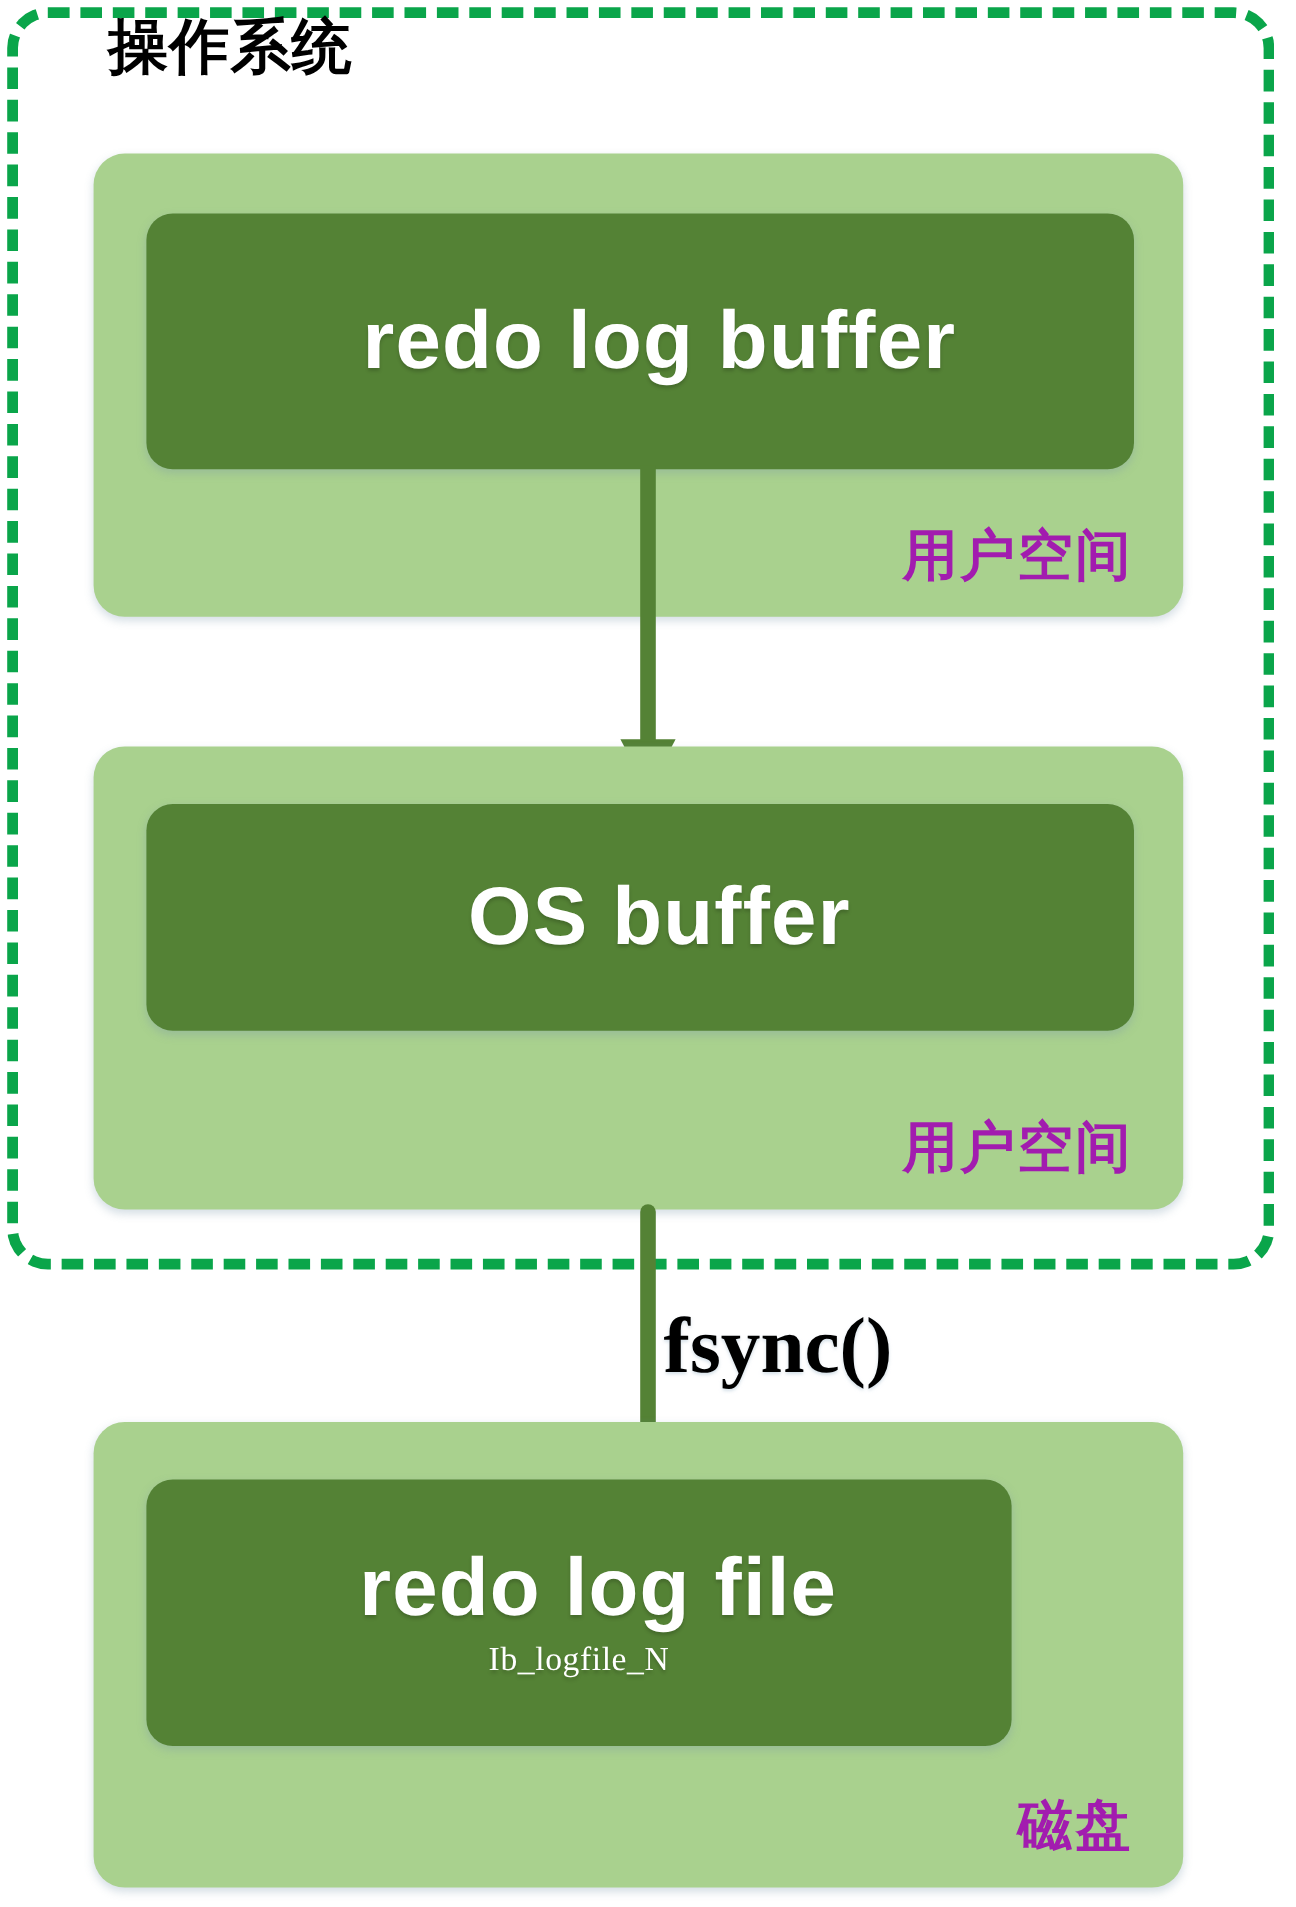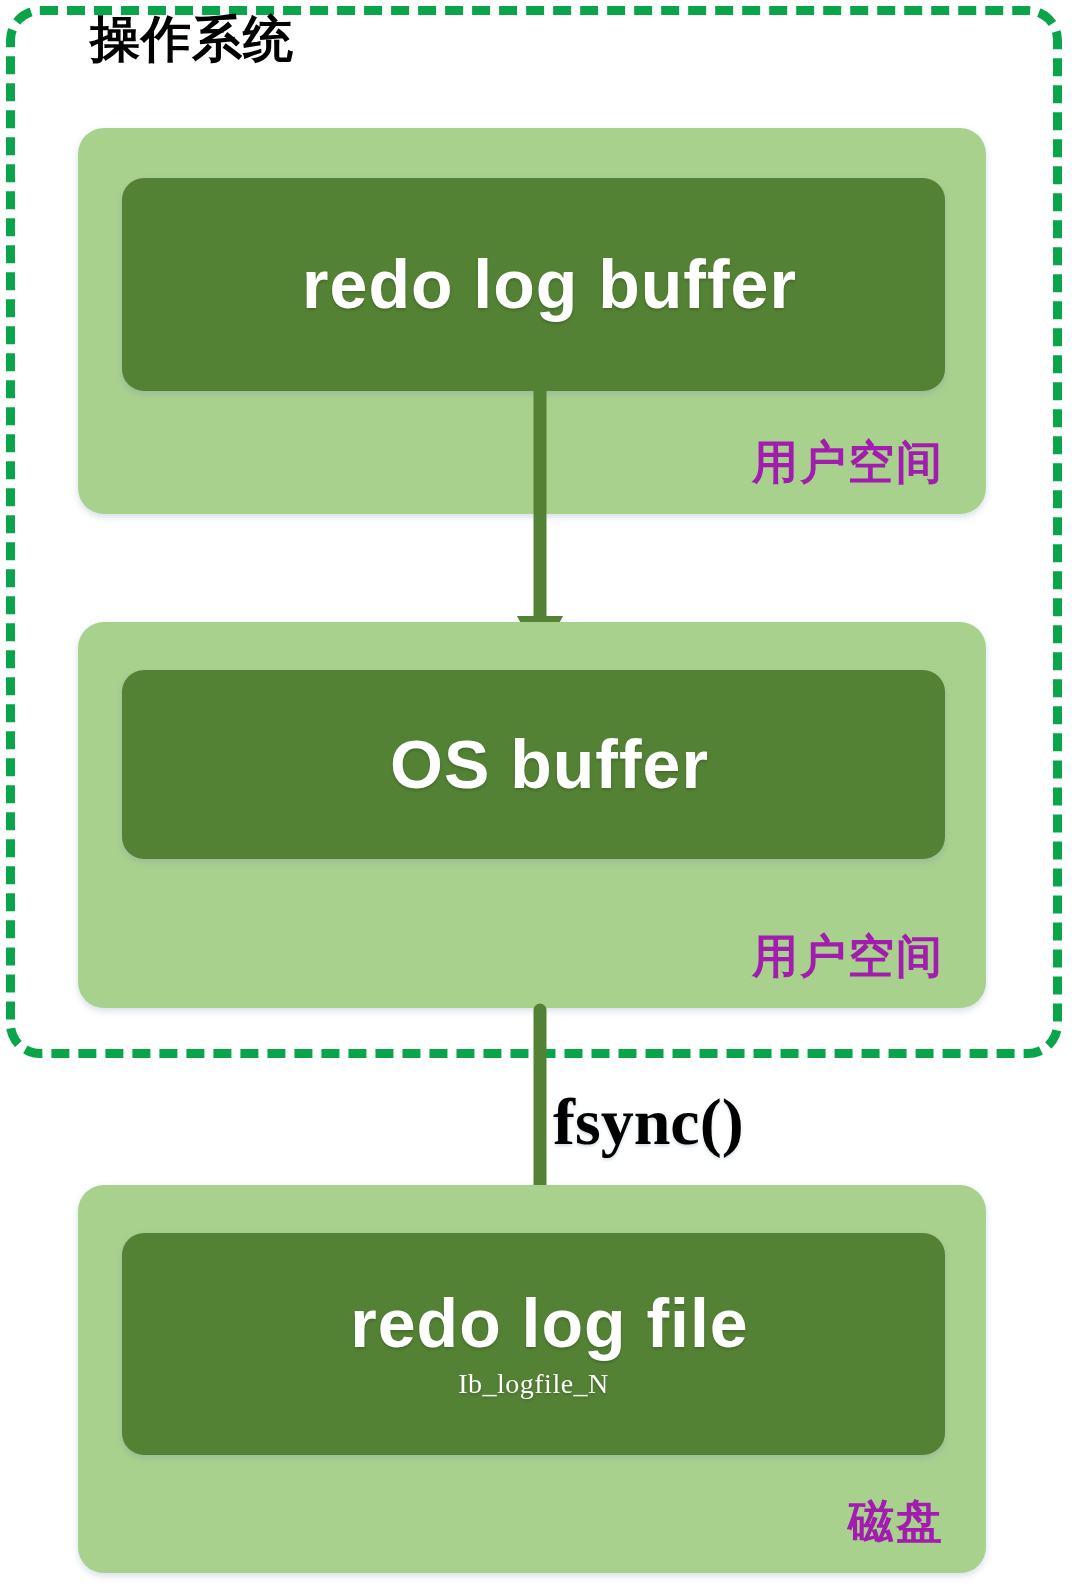--- a/index.html
+++ b/index.html
@@ -58,21 +58,21 @@
     box-shadow: 0 3px 7px rgba(120,150,170,0.35);
     display: flex;
     flex-direction: column;
     align-items: center;
     justify-content: center;
     color: #ffffff;
     text-align: center;
   }
   #box-redo-log-buffer { left: 122px; top: 178px;  width: 823px; height: 213px; }
   #box-os-buffer       { left: 122px; top: 670px;  width: 823px; height: 189px; }
-  #box-redo-log-file   { left: 122px; top: 1233px; width: 823px; height: 222px; }
+  #box-redo-log-file   { left: 122px; top: 1233px; width: 721px; height: 222px; }
 
   .box-title {
     font-size: 68px;
     font-weight: bold;
     line-height: 1.05;
     letter-spacing: 1px;
     font-family: Liberation Sans, sans-serif;
     text-shadow: 0 2px 3px rgba(0,0,0,0.18);
     margin-left: 32px;
   }

